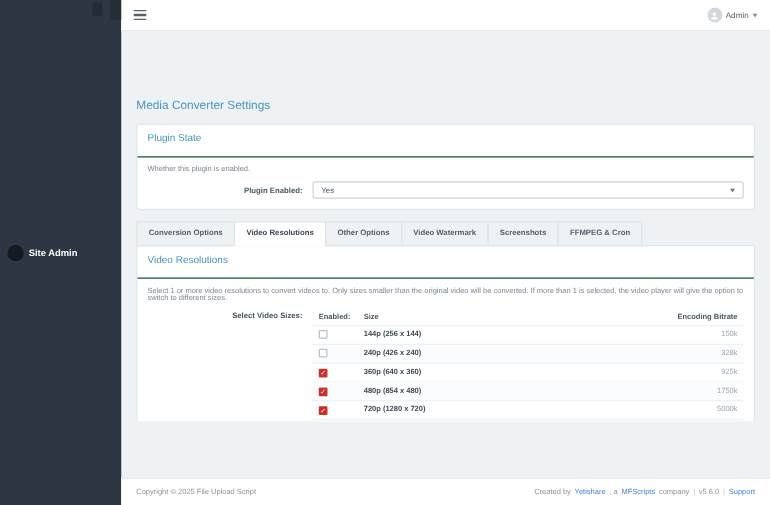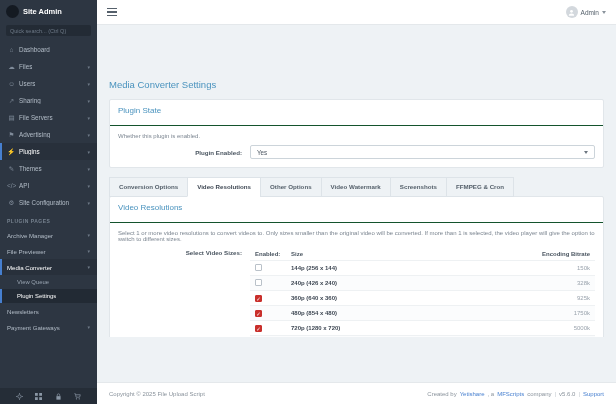--- a/index.html
+++ b/index.html
@@ -1,20 +1,20 @@
 <!DOCTYPE html>
 <html><head>
 <meta charset="utf-8">
 <style>
   * { box-sizing: border-box; margin: 0; padding: 0; }
   body { width: 616px; height: 404px; overflow: hidden; font-family: "Liberation Sans", sans-serif; background: #eef2f5; }
   .app { display: flex; width: 616px; height: 404px; }
 
   
-  .sidebar { width: 97px; flex-shrink: 0; background: #2d3642; display: flex; flex-direction: column; }
+  .sidebar { width: 97px; flex-shrink: 0; background: #2d3642; display: flex; flex-direction: row; }
   .logo-row { display: flex; align-items: center; gap: 4px; padding: 5px 6px; }
   .logo-circle { width: 13px; height: 13px; border-radius: 50%; background: #141a22; border: 2px solid #3a listed4e; border-color:#3a4450; flex-shrink:0; }
   .logo-text { color: #fff; font-size: 7.5px; font-weight: bold; white-space: nowrap; }
   .search { margin: 2px 6px 5px; background: #232b35; border-radius: 2px; height: 11px; display: flex; align-items: center; padding: 0 4px; }
   .search input { background: transparent; border: none; outline: none; color: #8b97a4; font-size: 5.5px; width: 100%; }
   .search input::placeholder { color: #6d7987; }
   .nav { flex: 1; overflow: hidden; }
   .nav-item { display: flex; align-items: center; height: 17px; padding: 0 7px; font-size: 6.3px; color: #b3bdc8; position: relative; cursor: pointer; }
   .nav-item .ic { width: 9px; font-size: 6.5px; color: #7f8b99; margin-right: 3px; text-align: center; flex-shrink: 0; }
   .nav-item .lbl { white-space: nowrap; overflow: hidden; }

